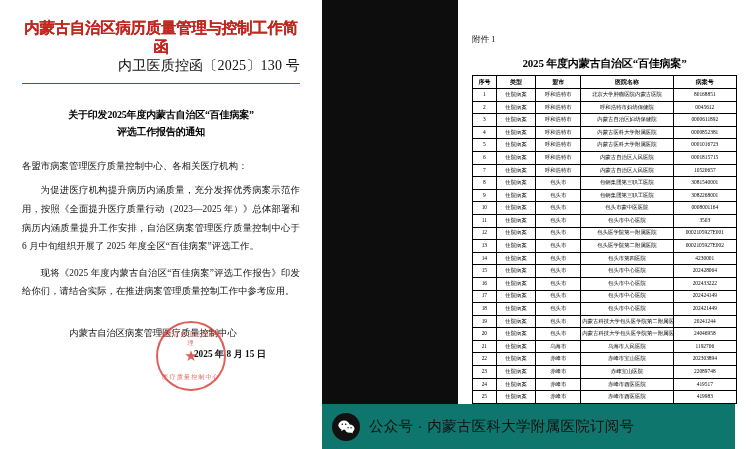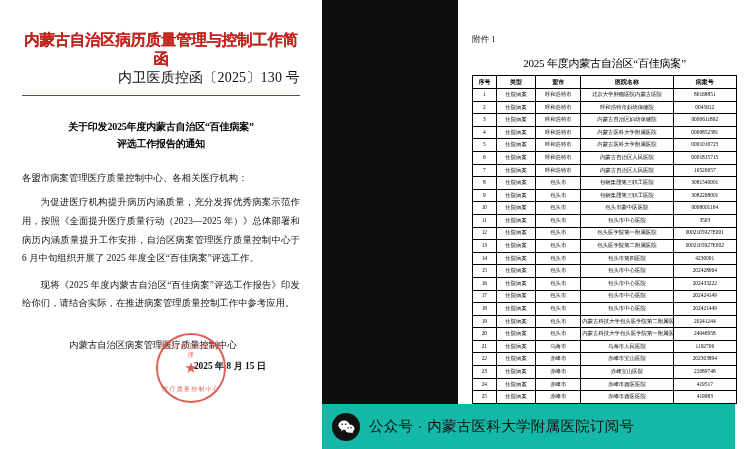--- a/index.html
+++ b/index.html
@@ -21,21 +21,21 @@
     background:#ffffff;
     padding:14px 22px 0 22px;
   }
   .doc-title {
     color:#c0261f;
     font-weight:bold;
     font-size:15.5px;
     text-align:center;
     letter-spacing:-0.3px;
     line-height:1.25;
-    margin-top:16px;
+    margin-top:4px;
     font-family:"Liberation Serif", serif;
     text-shadow:0 0 0.4px #c0261f;
   }
   .doc-number {
     text-align:right;
     font-size:14px;
     color:#111;
     letter-spacing:0.2px;
   }
   .red-rule {
@@ -121,21 +121,21 @@
     padding:26px 14px 0 14px;
   }
   .attach-label {
     font-size:8.6px;
     color:#111;
     margin-bottom:10px;
   }
   .table-title {
     text-align:center;
     font-size:11px;
-    font-weight:normal;
+    font-weight:bold;
     color:#000;
     margin-bottom:4px;
     letter-spacing:-0.2px;
   }
   table.case-table {
     width:100%;
     border-collapse:collapse;
     table-layout:fixed;
   }
   table.case-table th, table.case-table td {
@@ -158,21 +158,21 @@
   col.c-type { width:15%; }
   col.c-city { width:17%; }
   col.c-hosp { width:35%; }
   col.c-num { width:24%; }
 
   
   .banner {
     position:absolute;
     left:322px; top:404px;
     width:429px; height:45px;
-    background:#14b8a6;
+    background:#0f766e;
     display:flex;
     align-items:center;
     padding-left:10px;
     gap:9px;
   }
   .wechat-badge {
     width:28px; height:28px;
     border-radius:50%;
     background:#111;
     display:flex; align-items:center; justify-content:center;

